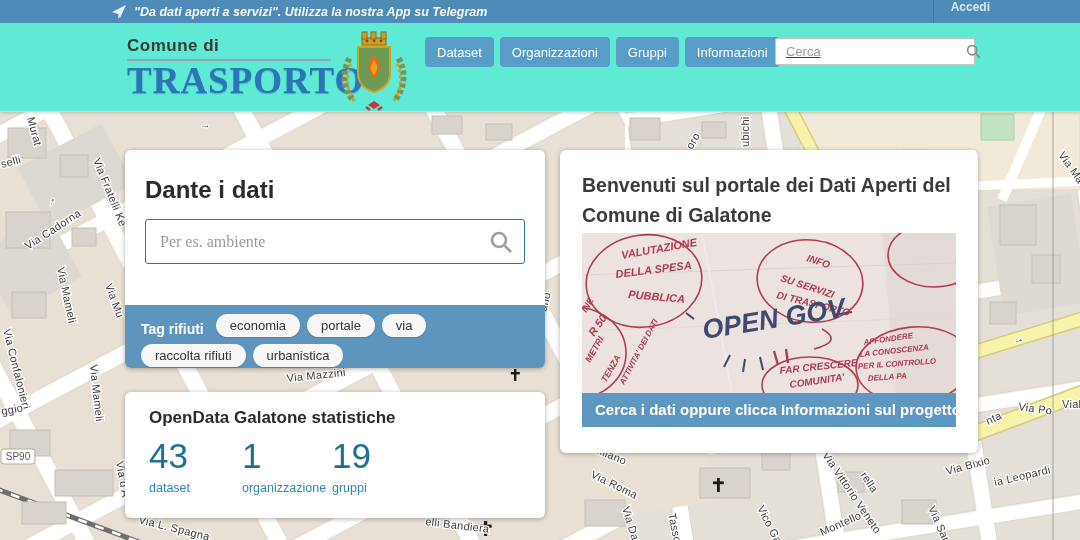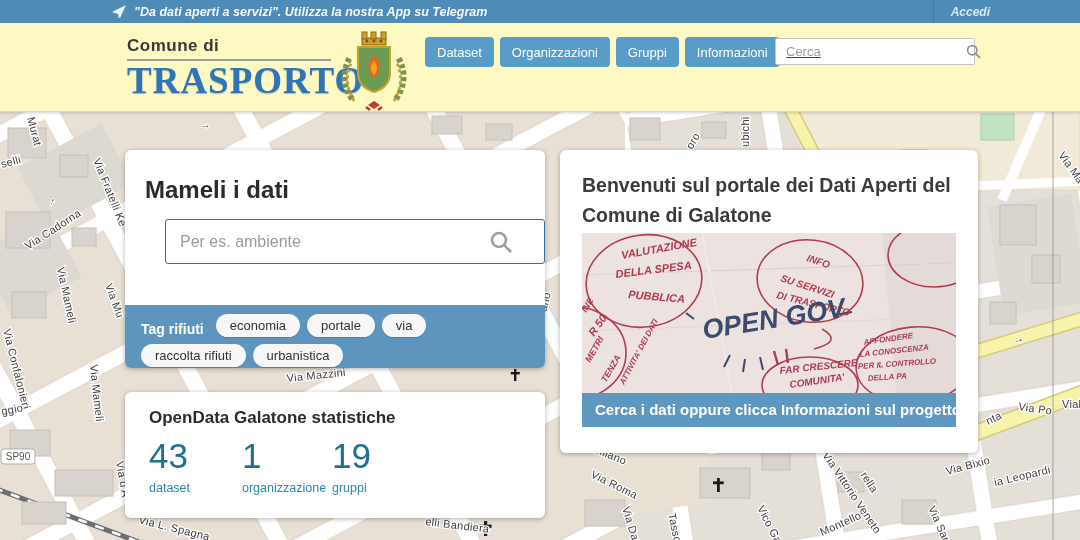--- a/index.html
+++ b/index.html
@@ -15,25 +15,25 @@
               stroke:#ffffff; stroke-width:2.6px; paint-order:stroke; letter-spacing:.3px; }
   .sp-ref  { font-family:"Liberation Sans",sans-serif; font-size:10px; fill:#555; }
   .map-arrow { font-size:11px; fill:#555; stroke:#fff; stroke-width:2px; paint-order:stroke; }
 
   
   #topbar { position:absolute; left:0; top:0; width:1080px; height:23px; background:#4e8bb7;
             z-index:3; display:flex; align-items:center; color:#fff; }
   .announce { margin-left:112px; display:flex; align-items:center; gap:8px;
               font-size:12.5px; font-style:italic; font-weight:bold; color:#f4f9fc; cursor:pointer; }
   .accedi-box { margin-left:auto; height:100%; border-left:1px solid #3c7aa6;
-                display:flex; align-items:center; padding:0 90px 0 17px;font-style:italic; }
+                display:flex; align-items:flex-start; padding:0 90px 0 17px; }
   .accedi { font-size:12px; font-weight:bold; color:#d7e7f2; cursor:pointer; }
 
   
-  #header { position:absolute; left:0; top:23px; width:1080px; height:89px; background:#fef9c3;
+  #header { position:absolute; left:0; top:23px; width:1080px; height:89px; background:#5eead4;
             border-bottom:1px solid #d9d6d1; box-shadow:0 1px 3px rgba(0,0,0,.18); z-index:2; }
   .logo { position:absolute; left:127px; top:13px; cursor:pointer; }
   .logo .pre { font-size:17px; font-weight:bold; color:#3a3a3a; letter-spacing:.5px;
                padding-bottom:3px; border-bottom:2px solid #98a0a8; width:204px; }
   .logo .main { font-family:"Liberation Serif", serif; font-size:37px; font-weight:bold;
                 color:#2e74b8; letter-spacing:1px; line-height:1.1;
                 text-shadow:0 1px 1px rgba(30,70,120,.35); }
   #coa { position:absolute; left:338px; top:6px; }
   #nav { position:absolute; left:425px; top:14px; display:flex; gap:6px; }
   #nav button { background:#579dc8; color:#fff; border:none; border-radius:4px; height:30px;
@@ -44,21 +44,21 @@
                    padding:0 4px 0 10px; color:#444; font-family:inherit;text-decoration:underline; }
   .hsearch input::placeholder { color:#9a9a9a; }
   .hsearch .mag { margin-right:7px; cursor:pointer; display:flex; }
 
   
   .card { position:absolute; background:#fff; border-radius:6px; box-shadow:0 1px 5px rgba(0,0,0,.3); z-index:1; }
   #card-search { left:125px; top:150px; width:420px; height:218px; }
   #card-search h2 { margin:26px 20px 0; font-size:24px; color:#2b2b2b; }
   .big-search { position:relative; margin:15px 20px 0; }
   .big-search input { width:100%; height:45px; border:1px solid #3a709a; border-radius:3px;
-                      font-size:16px; padding:0 46px 0 14px; color:#a16207; outline:none; font-family:Liberation Sans, sans-serif;margin-left:20px; }
+                      font-size:16px; padding:0 46px 0 14px; color:#a16207; outline:none; font-family:Liberation Serif, serif; }
   .big-search input::placeholder { color:#9b9b9b; }
   .big-search .mag { position:absolute; right:12px; top:11px; cursor:pointer; }
   .tagbar { position:absolute; left:0; bottom:0; width:100%; height:63px; background:#5d95bf;
             border-radius:0 0 6px 6px; padding:9px 12px 0 16px; }
   .tagbar .lbl { color:#fff; font-weight:bold; font-size:14px; margin-right:12px; line-height:24px;
                  display:inline-block; vertical-align:middle; }
   .tag { display:inline-block; vertical-align:middle; background:#f7f7f7; color:#333;
          border-radius:13px; padding:4px 14px; font-size:13px; margin:0 7px 7px 0; cursor:pointer;
          box-shadow:0 1px 1px rgba(0,0,0,.15); }
 
@@ -269,21 +269,21 @@
       <span class="mag">
         <svg width="15" height="15" viewBox="0 0 15 15">
           <circle cx="6.2" cy="6.2" r="4.6" fill="none" stroke="#8d8d8d" stroke-width="1.7"></circle>
           <line x1="9.7" y1="9.7" x2="14" y2="14" stroke="#8d8d8d" stroke-width="1.7"></line>
         </svg>
       </span>
     </div>
   </div>
 
   <div class="card" id="card-search">
-    <h2>Mameli i dati</h2>
+    <h2>Dante i dati</h2>
     <div class="big-search">
       <input type="text" placeholder="Per es. ambiente" style="">
       <span class="mag">
         <svg width="24" height="24" viewBox="0 0 24 24">
           <circle cx="10" cy="10" r="7" fill="none" stroke="#9e9e9e" stroke-width="2.6"></circle>
           <line x1="15.4" y1="15.4" x2="22" y2="22" stroke="#9e9e9e" stroke-width="2.6"></line>
         </svg>
       </span>
     </div>
     <div class="tagbar">

